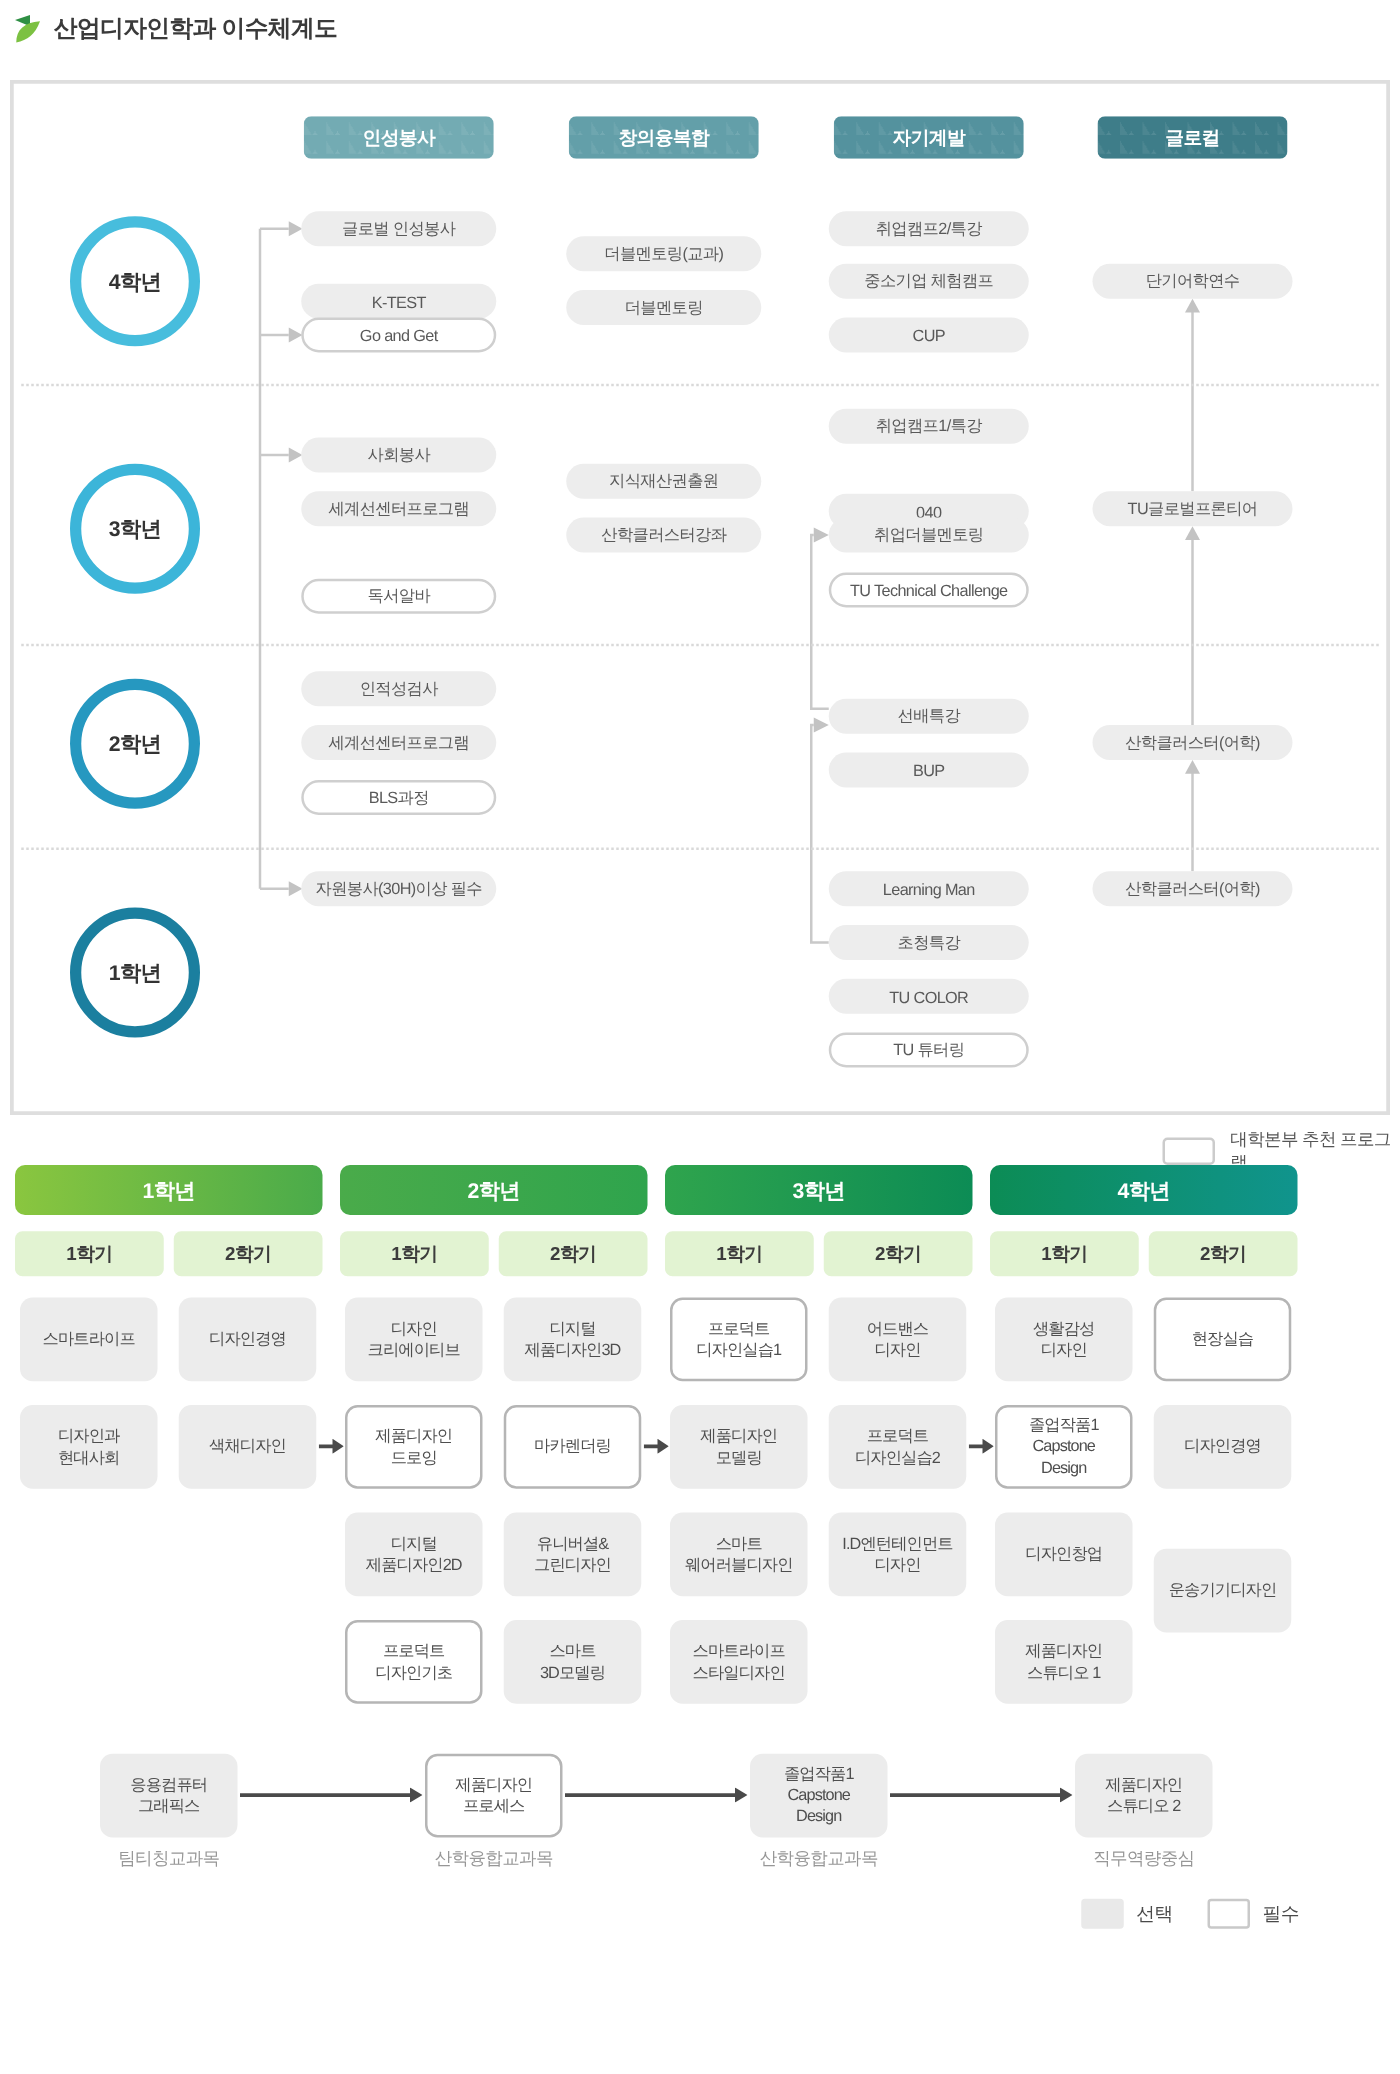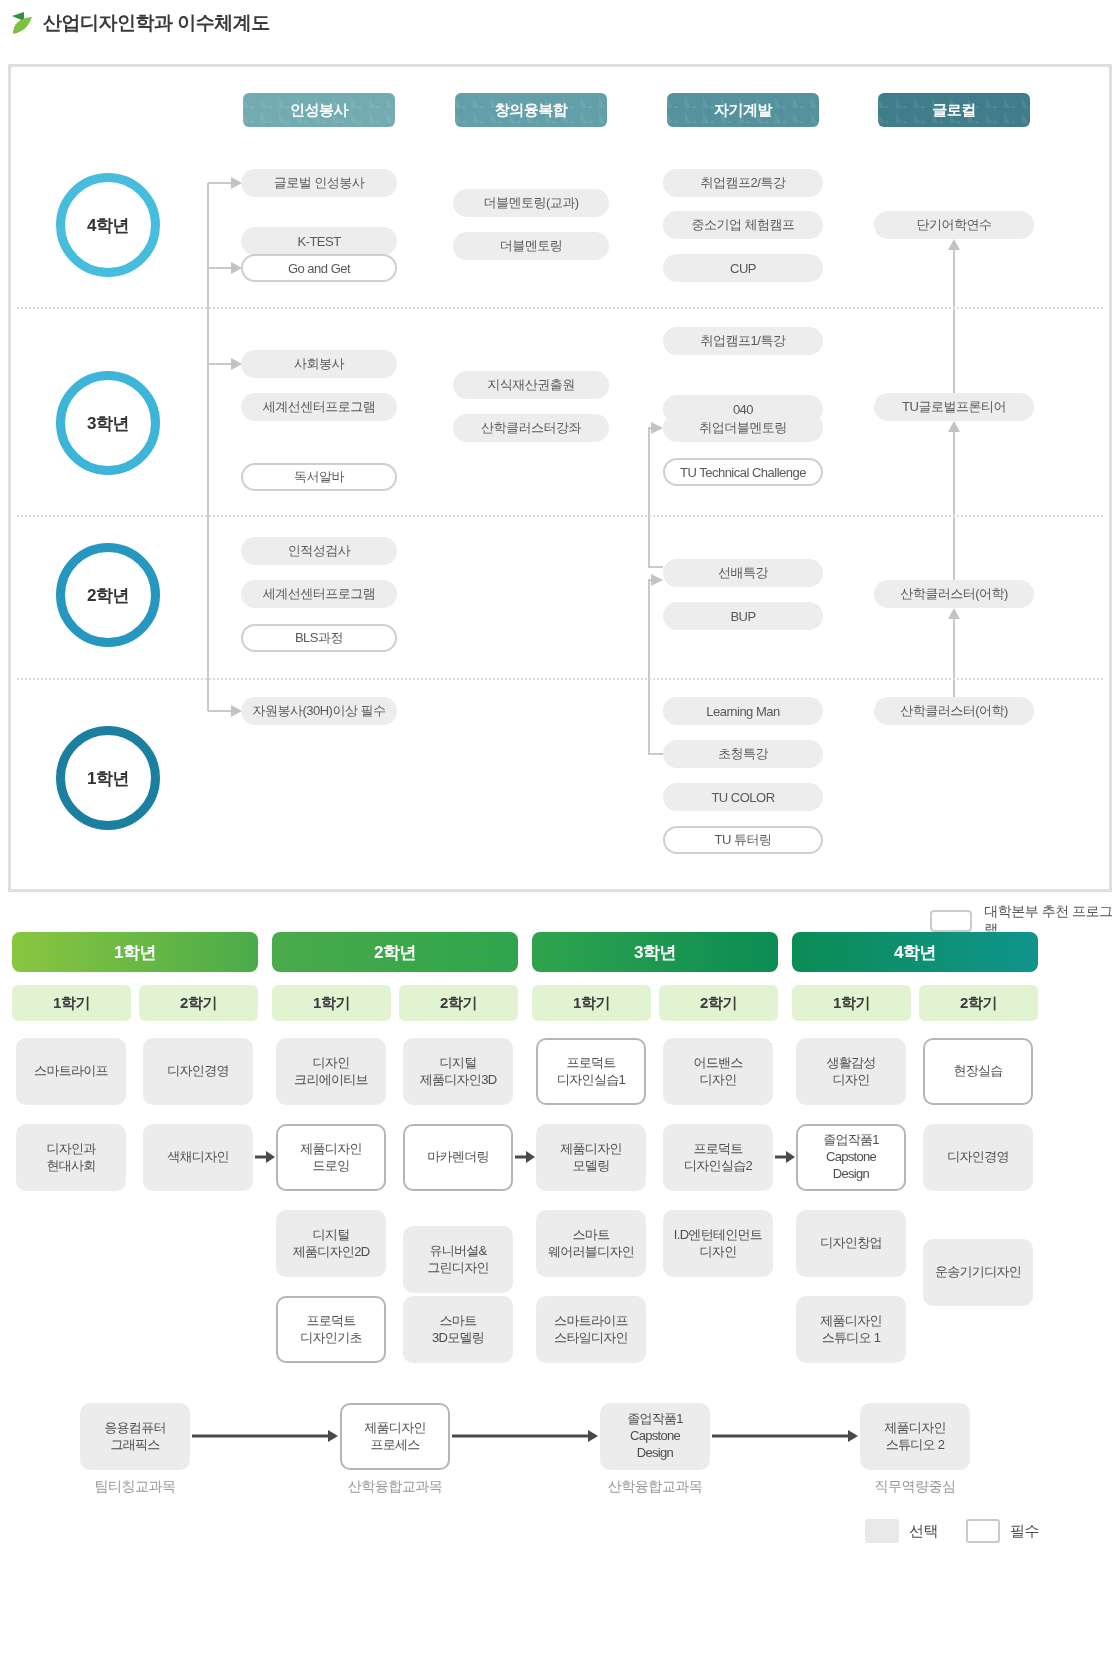--- a/index.html
+++ b/index.html
@@ -221,21 +221,21 @@
     <line x1="0" y1="6" x2="12" y2="6" stroke="#4a4a4a" stroke-width="3"></line>
       <polygon points="11,0 20,6 11,12" fill="#4a4a4a"></polygon>
     </svg>
   <svg class="arrow-svg" style="left:775px;top:1151px;" width="20" height="12">
     <line x1="0" y1="6" x2="12" y2="6" stroke="#4a4a4a" stroke-width="3"></line>
       <polygon points="11,0 20,6 11,12" fill="#4a4a4a"></polygon>
     </svg>
 
   <div class="course" style="left:276px;top:1210px;">디지털
 제품디자인2D</div>
-  <div class="course" style="left:403px;top:1210px;margin-top:16px;">유니버셜&amp;
+  <div class="course" style="left:403px;top:1210px;">유니버셜&amp;
 그린디자인</div>
   <div class="course" style="left:536px;top:1210px;">스마트
 웨어러블디자인</div>
   <div class="course" style="left:663px;top:1210px;">I.D엔턴테인먼트
 디자인</div>
   <div class="course" style="left:796px;top:1210px;">디자인창업</div>
   <div class="course" style="left:923px;top:1210px;margin-top:29px;">운송기기디자인</div>
 
   <div class="course req" style="left:276px;top:1296px;">프로덕트
 디자인기초</div>

